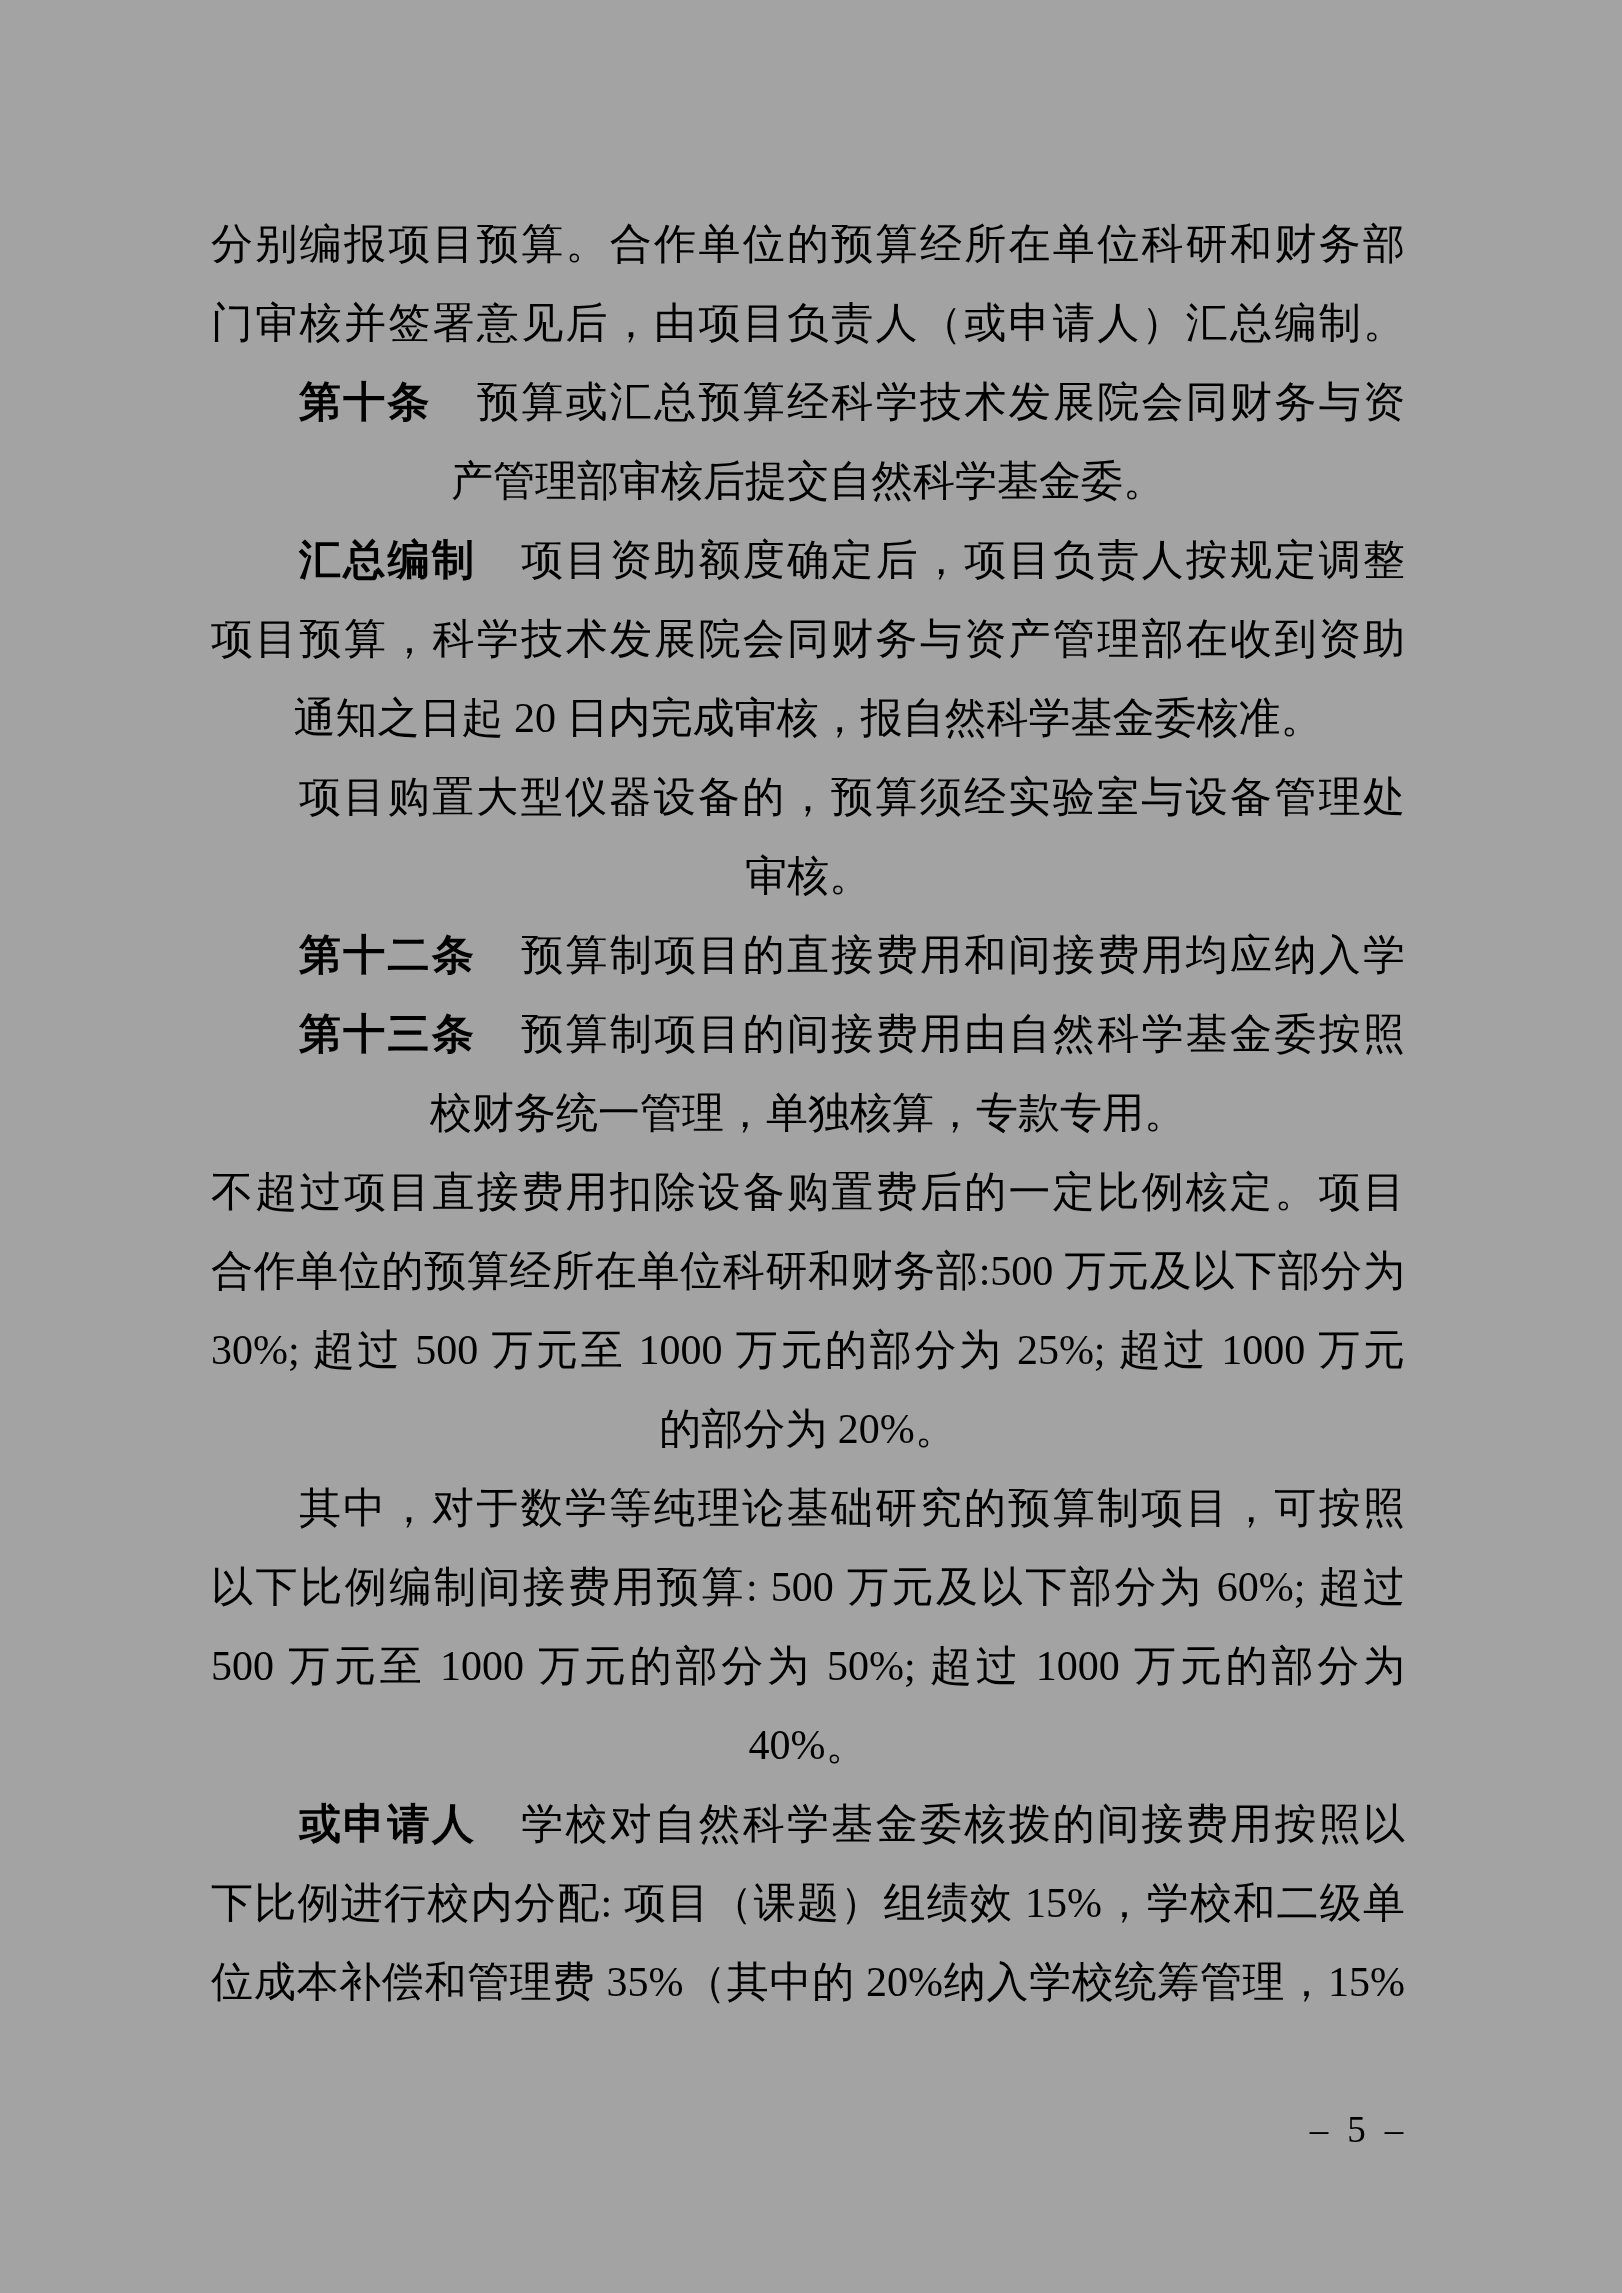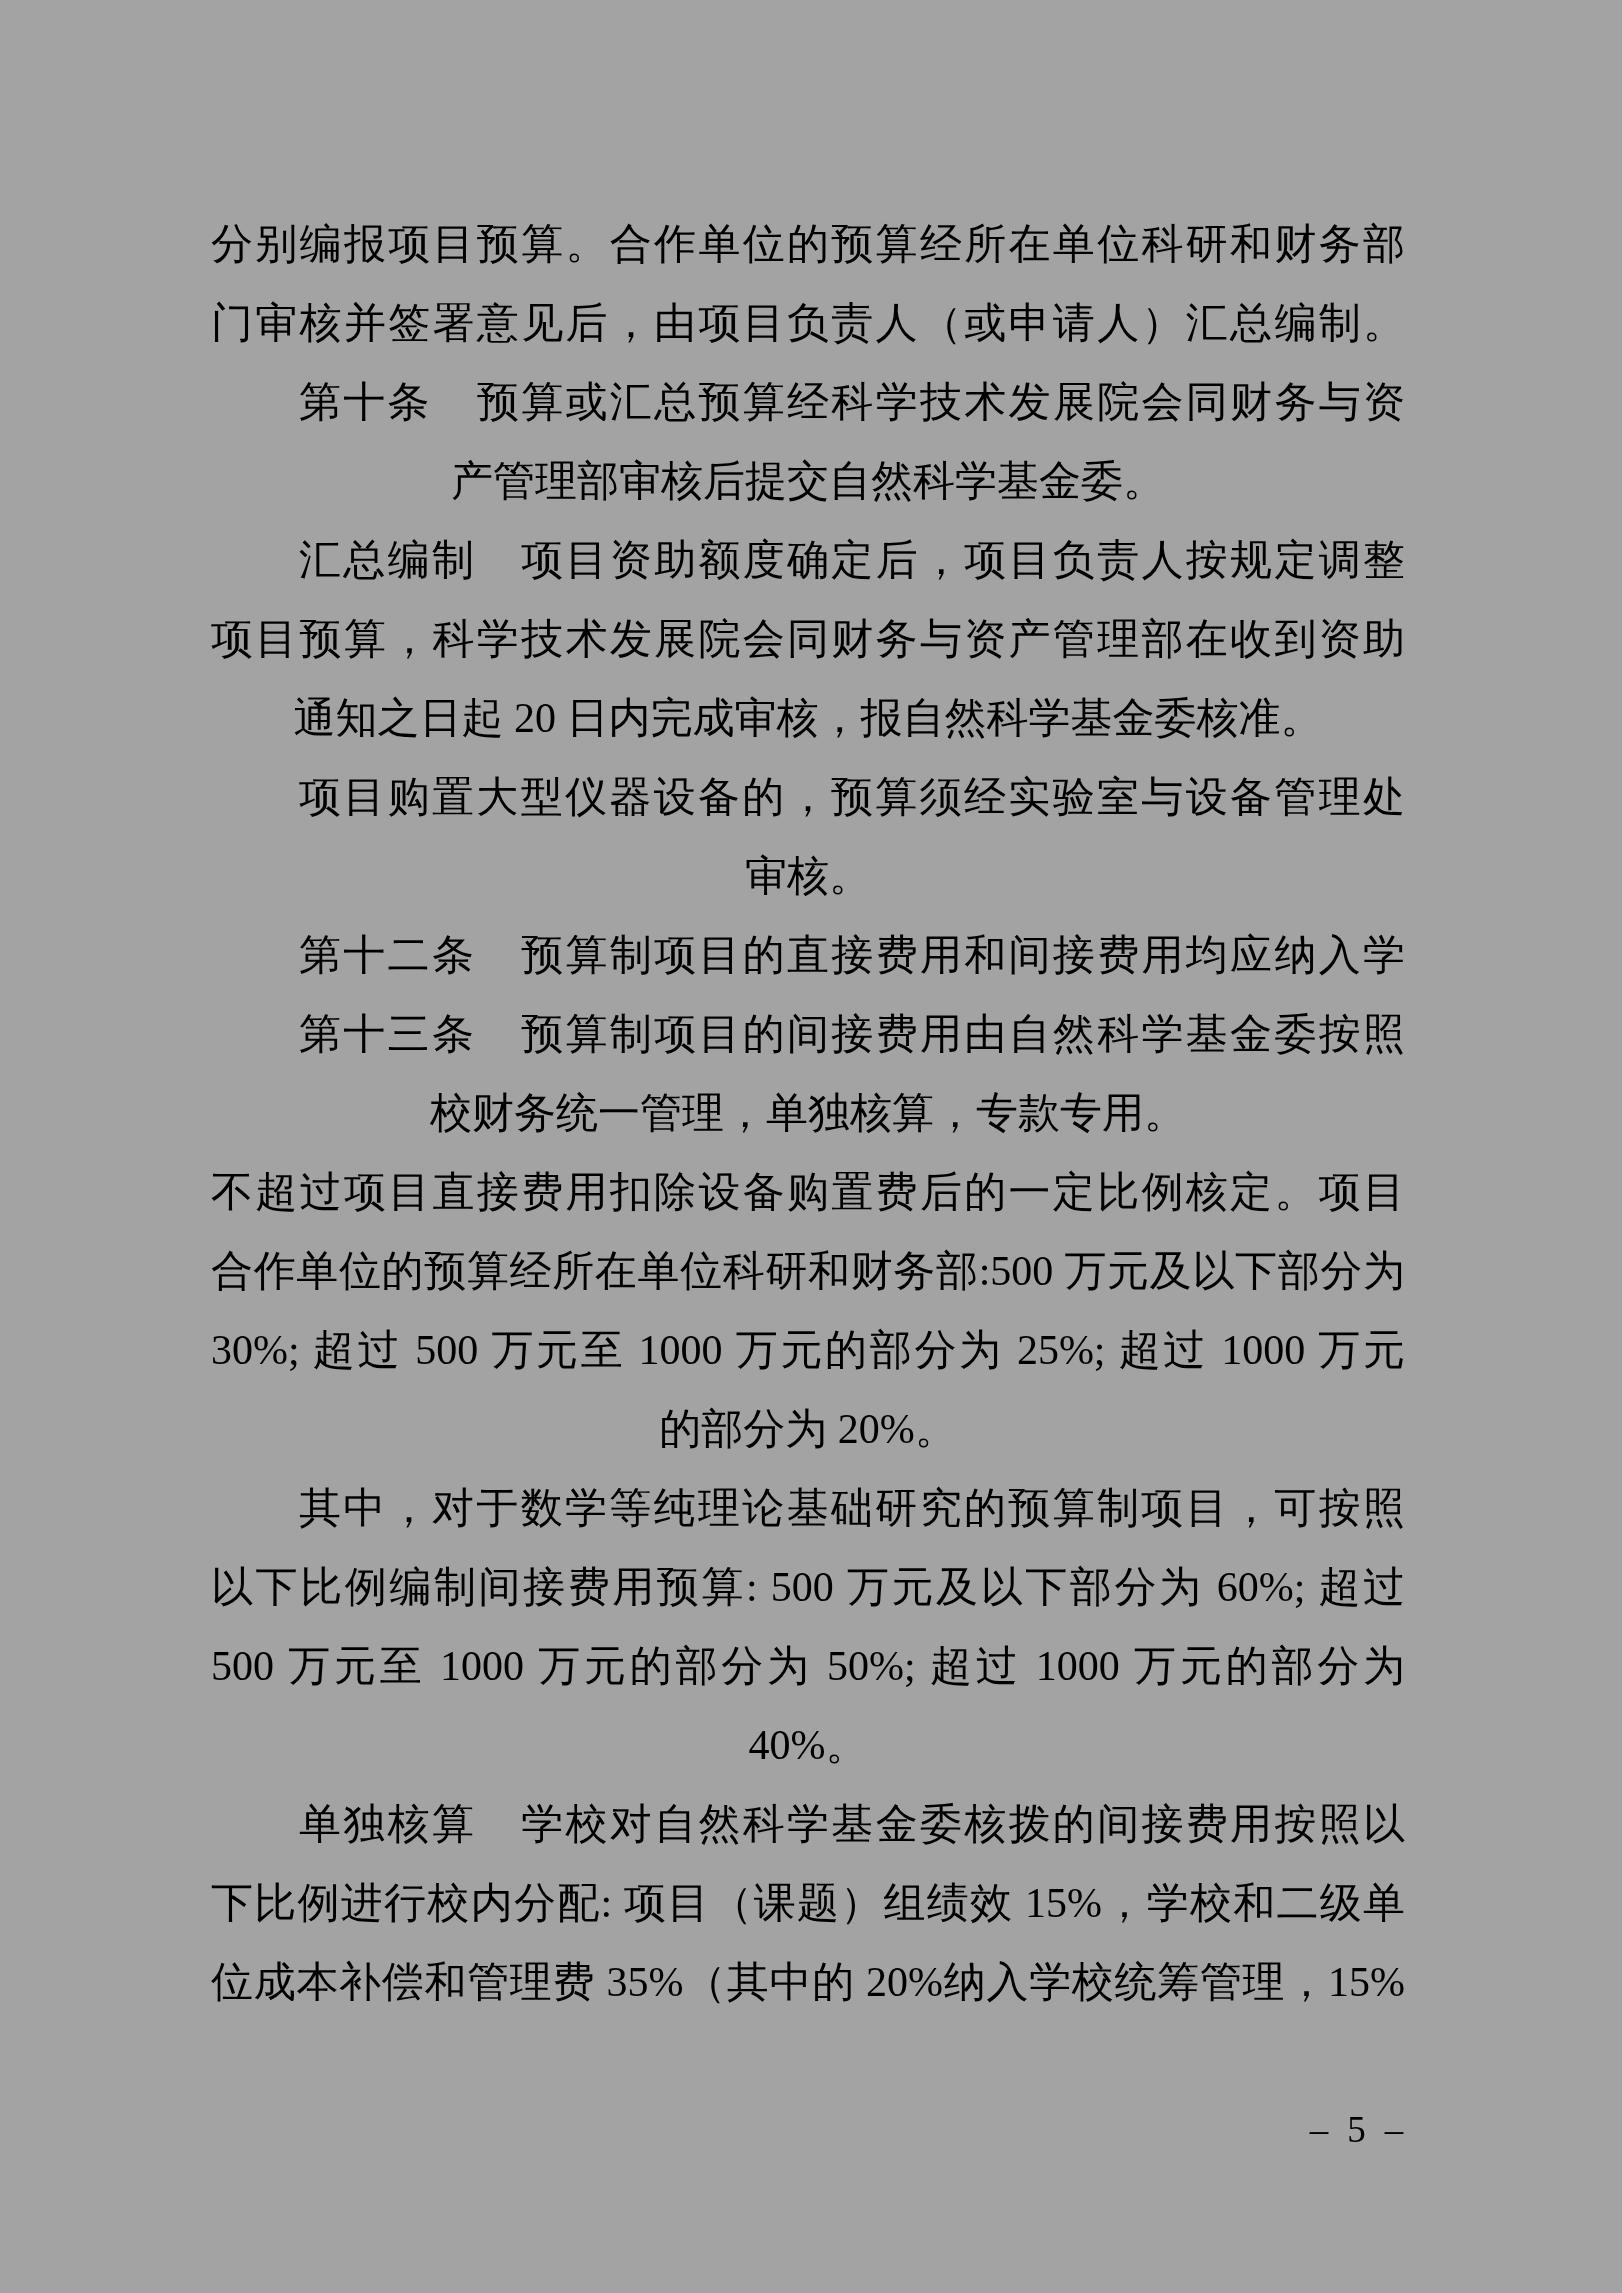--- a/index.html
+++ b/index.html
@@ -31,21 +31,21 @@
   
   .line.full {
     text-align: justify;
     text-align-last: justify;
   }
   
   .line.indent {
     text-indent: 88px;
   }
   .lead {
-    font-weight: 400;
+    font-weight: 700;
     margin-right: 45px;
   }
   .page-number {
     position: absolute;
     left: 1278px;
     top: 2104px;
     width: 157px;
     height: 51px;
     line-height: 51px;
     text-align: center;
@@ -73,19 +73,19 @@
       <div class="line full indent"><span class="lead">第十三条</span><span class="txt">预算制项目的间接费用由自然科学基金委按照</span></div>
       <div class="line"><span class="txt">校财务统一管理，单独核算，专款专用。</span></div>
       <div class="line full"><span class="txt">不超过项目直接费用扣除设备购置费后的一定比例核定。项目</span></div>
       <div class="line full"><span class="txt">合作单位的预算经所在单位科研和财务部:500 万元及以下部分为</span></div>
       <div class="line full"><span class="txt">30%; 超过 500 万元至 1000 万元的部分为 25%; 超过 1000 万元</span></div>
       <div class="line"><span class="txt">的部分为 20%。</span></div>
       <div class="line full indent"><span class="txt">其中，对于数学等纯理论基础研究的预算制项目，可按照</span></div>
       <div class="line full"><span class="txt">以下比例编制间接费用预算: 500 万元及以下部分为 60%; 超过</span></div>
       <div class="line full"><span class="txt">500 万元至 1000 万元的部分为 50%; 超过 1000 万元的部分为</span></div>
       <div class="line"><span class="txt">40%。</span></div>
-      <div class="line full indent"><span class="lead">单独核算</span><span class="txt">学校对自然科学基金委核拨的间接费用按照以</span></div>
+      <div class="line full indent"><span class="lead">或申请人</span><span class="txt">学校对自然科学基金委核拨的间接费用按照以</span></div>
       <div class="line full"><span class="txt">下比例进行校内分配: 项目（课题）组绩效 15%，学校和二级单</span></div>
       <div class="line full"><span class="txt">位成本补偿和管理费 35%（其中的 20%纳入学校统筹管理，15%</span></div>
     </div>
   <div class="page-number">– 5 –</div>
 </div>
 
 
 </body></html>

